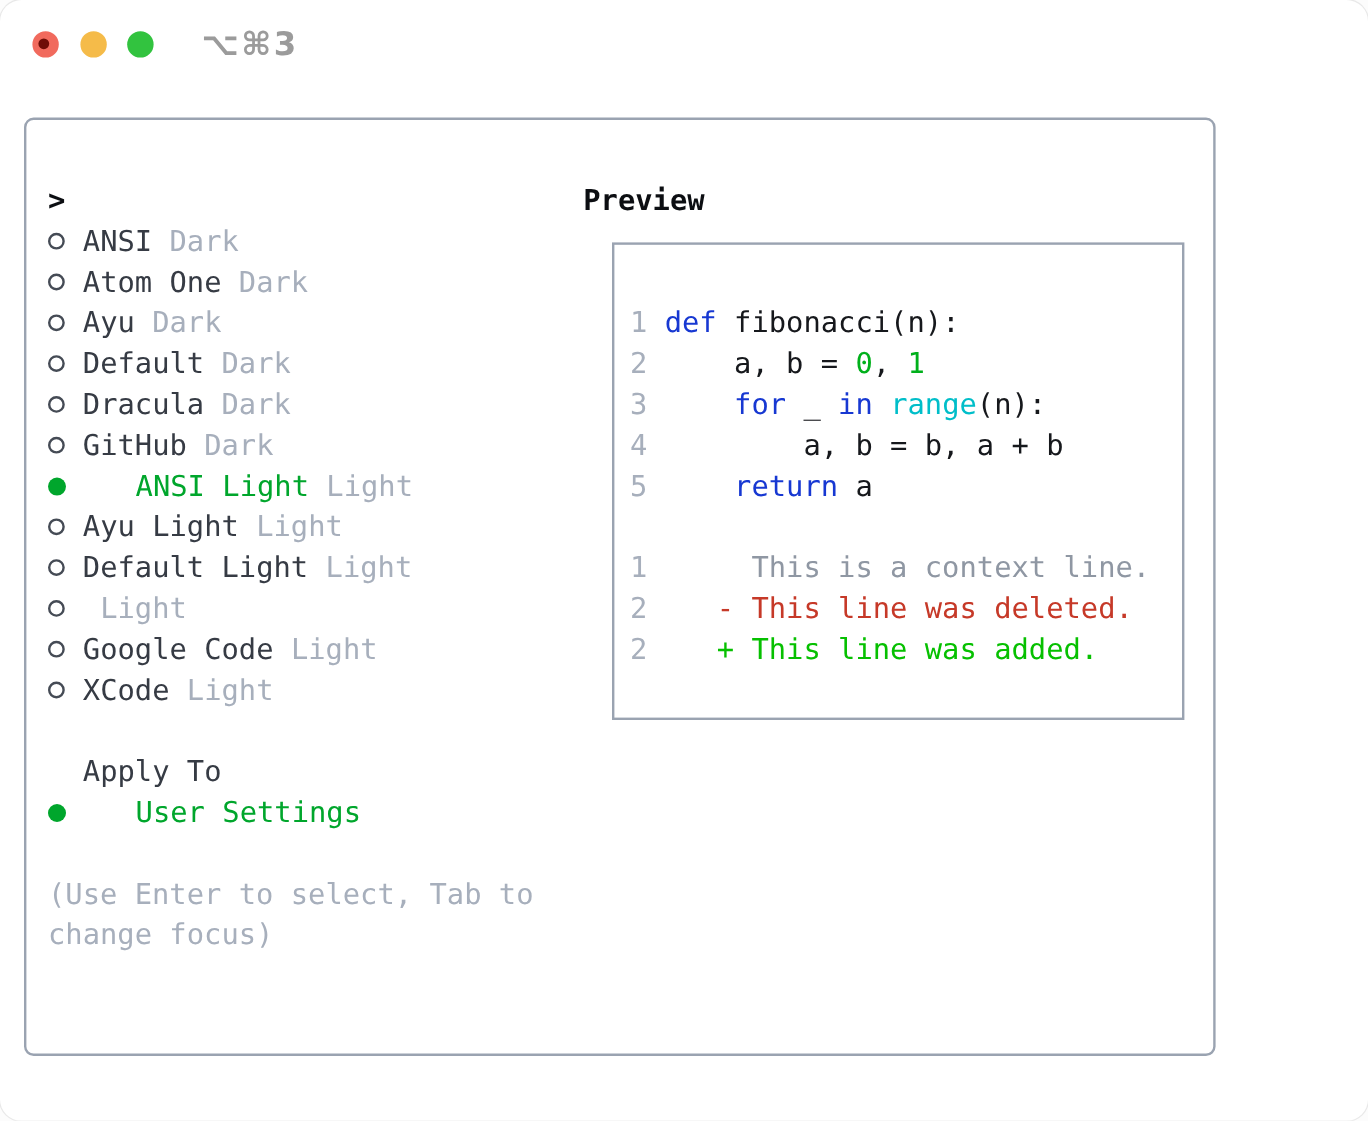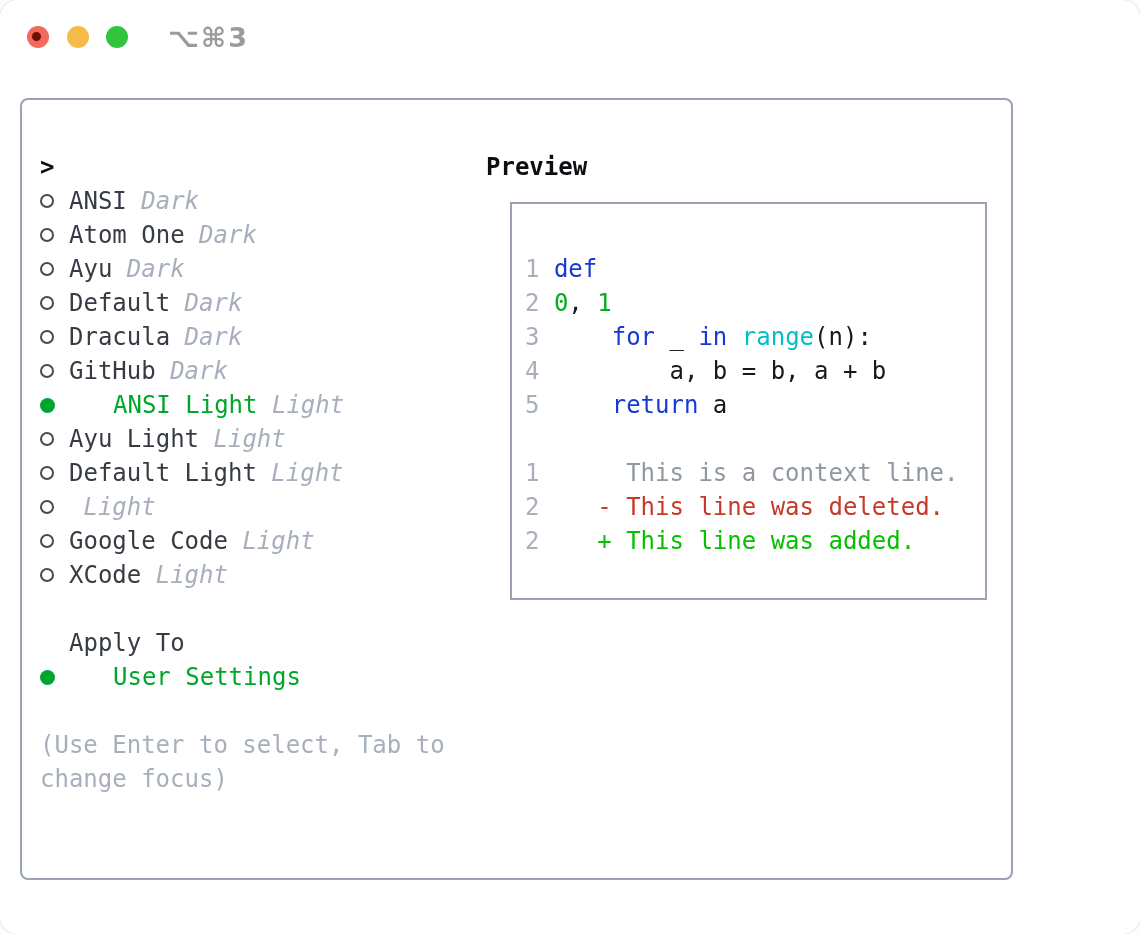--- a/index.html
+++ b/index.html
@@ -30,21 +30,21 @@
   .spacer{height:34px;}
   
   .left-col{position:absolute;left:18px;top:50px;}
   .gutter{width:29px;display:flex;align-items:center;flex:none;}
   .prompt{color:#0c0e12;font-weight:bold;font-size:24px;}
   .hdr{color:#0c0e12;font-weight:bold;}
   .radio{width:14px;height:14px;border-radius:50%;border:2px solid #454b55;box-sizing:border-box;}
   .radio.sel{width:15px;height:15px;border:none;background:#00a62c;}
   .item-name{color:#363b44;}
   .item-name.sel{color:#00a62c;margin-left:44px;}
-  .item-variant{color:#a7afbc;font-style:italic;}
+  .item-variant{color:#a7afbc;}
   .hint{color:#a7afbc;}
   
   .preview-title{position:absolute;left:464px;top:50px;}
   .preview-box{
     position:absolute;left:488px;top:102px;width:477px;height:398px;
     border:2px solid #9aa3b1;background:#fff;box-sizing:border-box;
     padding:48px 0 0 13px;overflow:hidden;
   }
   .code-row{height:34px;display:flex;align-items:center;white-space:pre;font-size:24px;}
   .ln{color:#a7afbc;}
@@ -100,22 +100,22 @@
       <div id="hint">
           <div class="row"><span class="hint">(Use Enter to select, Tab to</span></div>
           <div class="row"><span class="hint">change focus)</span></div>
         </div>
     </div>
 
     <div class="row preview-title">
       <span class="hdr">Preview</span>
     </div>
     <div class="preview-box" id="preview-box">
-        <div class="code-row"><span class="ln">1 </span><span class="c-kw">def</span></div>
-        <div class="code-row"><span class="ln">2 </span><span class="c-num">0</span><span class="c-fg">, </span><span class="c-num">1</span></div>
+        <div class="code-row"><span class="ln">1 </span><span class="c-kw">def</span><span class="c-fg"> fibonacci(n):</span></div>
+        <div class="code-row"><span class="ln">2 </span><span class="c-fg">    a, b = </span><span class="c-num">0</span><span class="c-fg">, </span><span class="c-num">1</span></div>
         <div class="code-row"><span class="ln">3 </span><span class="c-fg">    </span><span class="c-kw">for</span><span class="c-fg"> _ </span><span class="c-kw">in</span><span class="c-fg"> </span><span class="c-bi">range</span><span class="c-fg">(n):</span></div>
         <div class="code-row"><span class="ln">4 </span><span class="c-fg">        a, b = b, a + b</span></div>
         <div class="code-row"><span class="ln">5 </span><span class="c-fg">    </span><span class="c-kw">return</span><span class="c-fg"> a</span></div>
         <div class="code-row"><span class="ln">  </span></div>
         <div class="code-row"><span class="ln">1 </span><span class="c-ctx">     This is a context line.</span></div>
         <div class="code-row"><span class="ln">2 </span><span class="c-del">   - This line was deleted.</span></div>
         <div class="code-row"><span class="ln">2 </span><span class="c-add">   + This line was added.</span></div>
       </div>
   </div>
 </div>

